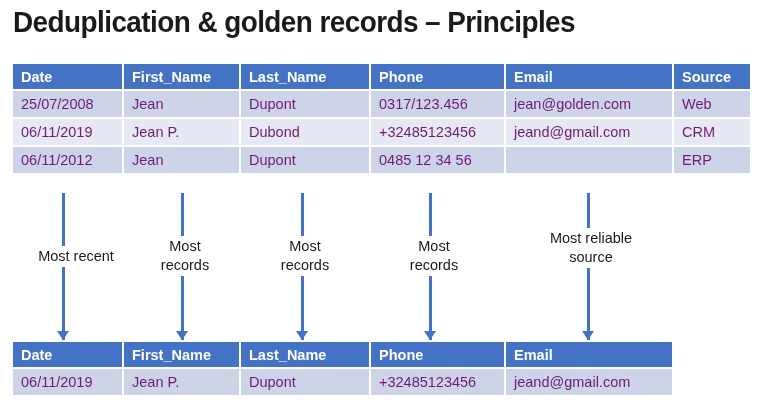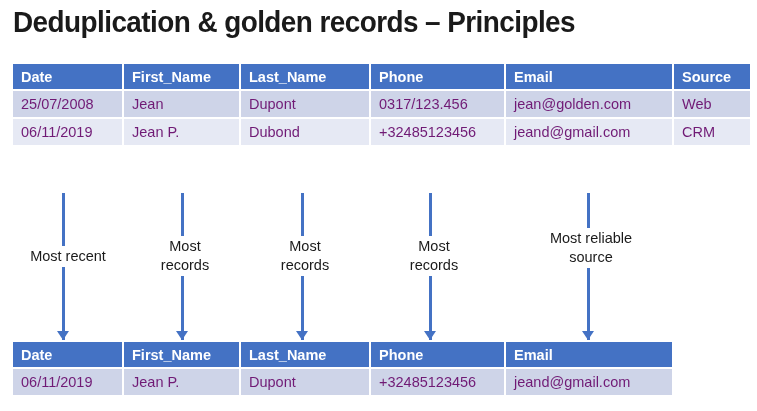--- a/index.html
+++ b/index.html
@@ -125,26 +125,34 @@
       <td>Web</td>
     </tr>
     <tr class="row-b">
       <td class="green">06/11/2019</td>
       <td class="green">Jean P.</td>
       <td>Dubond</td>
       <td class="green">+32485123456</td>
       <td class="green">jeand@gmail.com</td>
       <td>CRM</td>
     </tr>
+    <tr class="row-a">
+      <td>06/11/2012</td>
+      <td>Jean</td>
+      <td class="green">Dupont</td>
+      <td>0485 12 34 56</td>
+      <td></td>
+      <td>ERP</td>
+    </tr>
   </tbody>
 </table>
 
 <div class="connector" style="left:62px; top:193px; height:147px;"></div>
 <div class="arrowhead" style="left:57px; top:331px;"></div>
-<div class="conn-label" style="left:12px; top:246px; width:104px;">
+<div class="conn-label" style="left:20px; top:246px; width:104px;">
   <span>Most recent</span>
 </div>
 
 <div class="connector" style="left:181px; top:193px; height:147px;"></div>
 <div class="arrowhead" style="left:176px; top:331px;"></div>
 <div class="conn-label" style="left:141px; top:236px; width:80px;">
   <span>Most</span><br>
   <span>records</span>
 </div>
 

